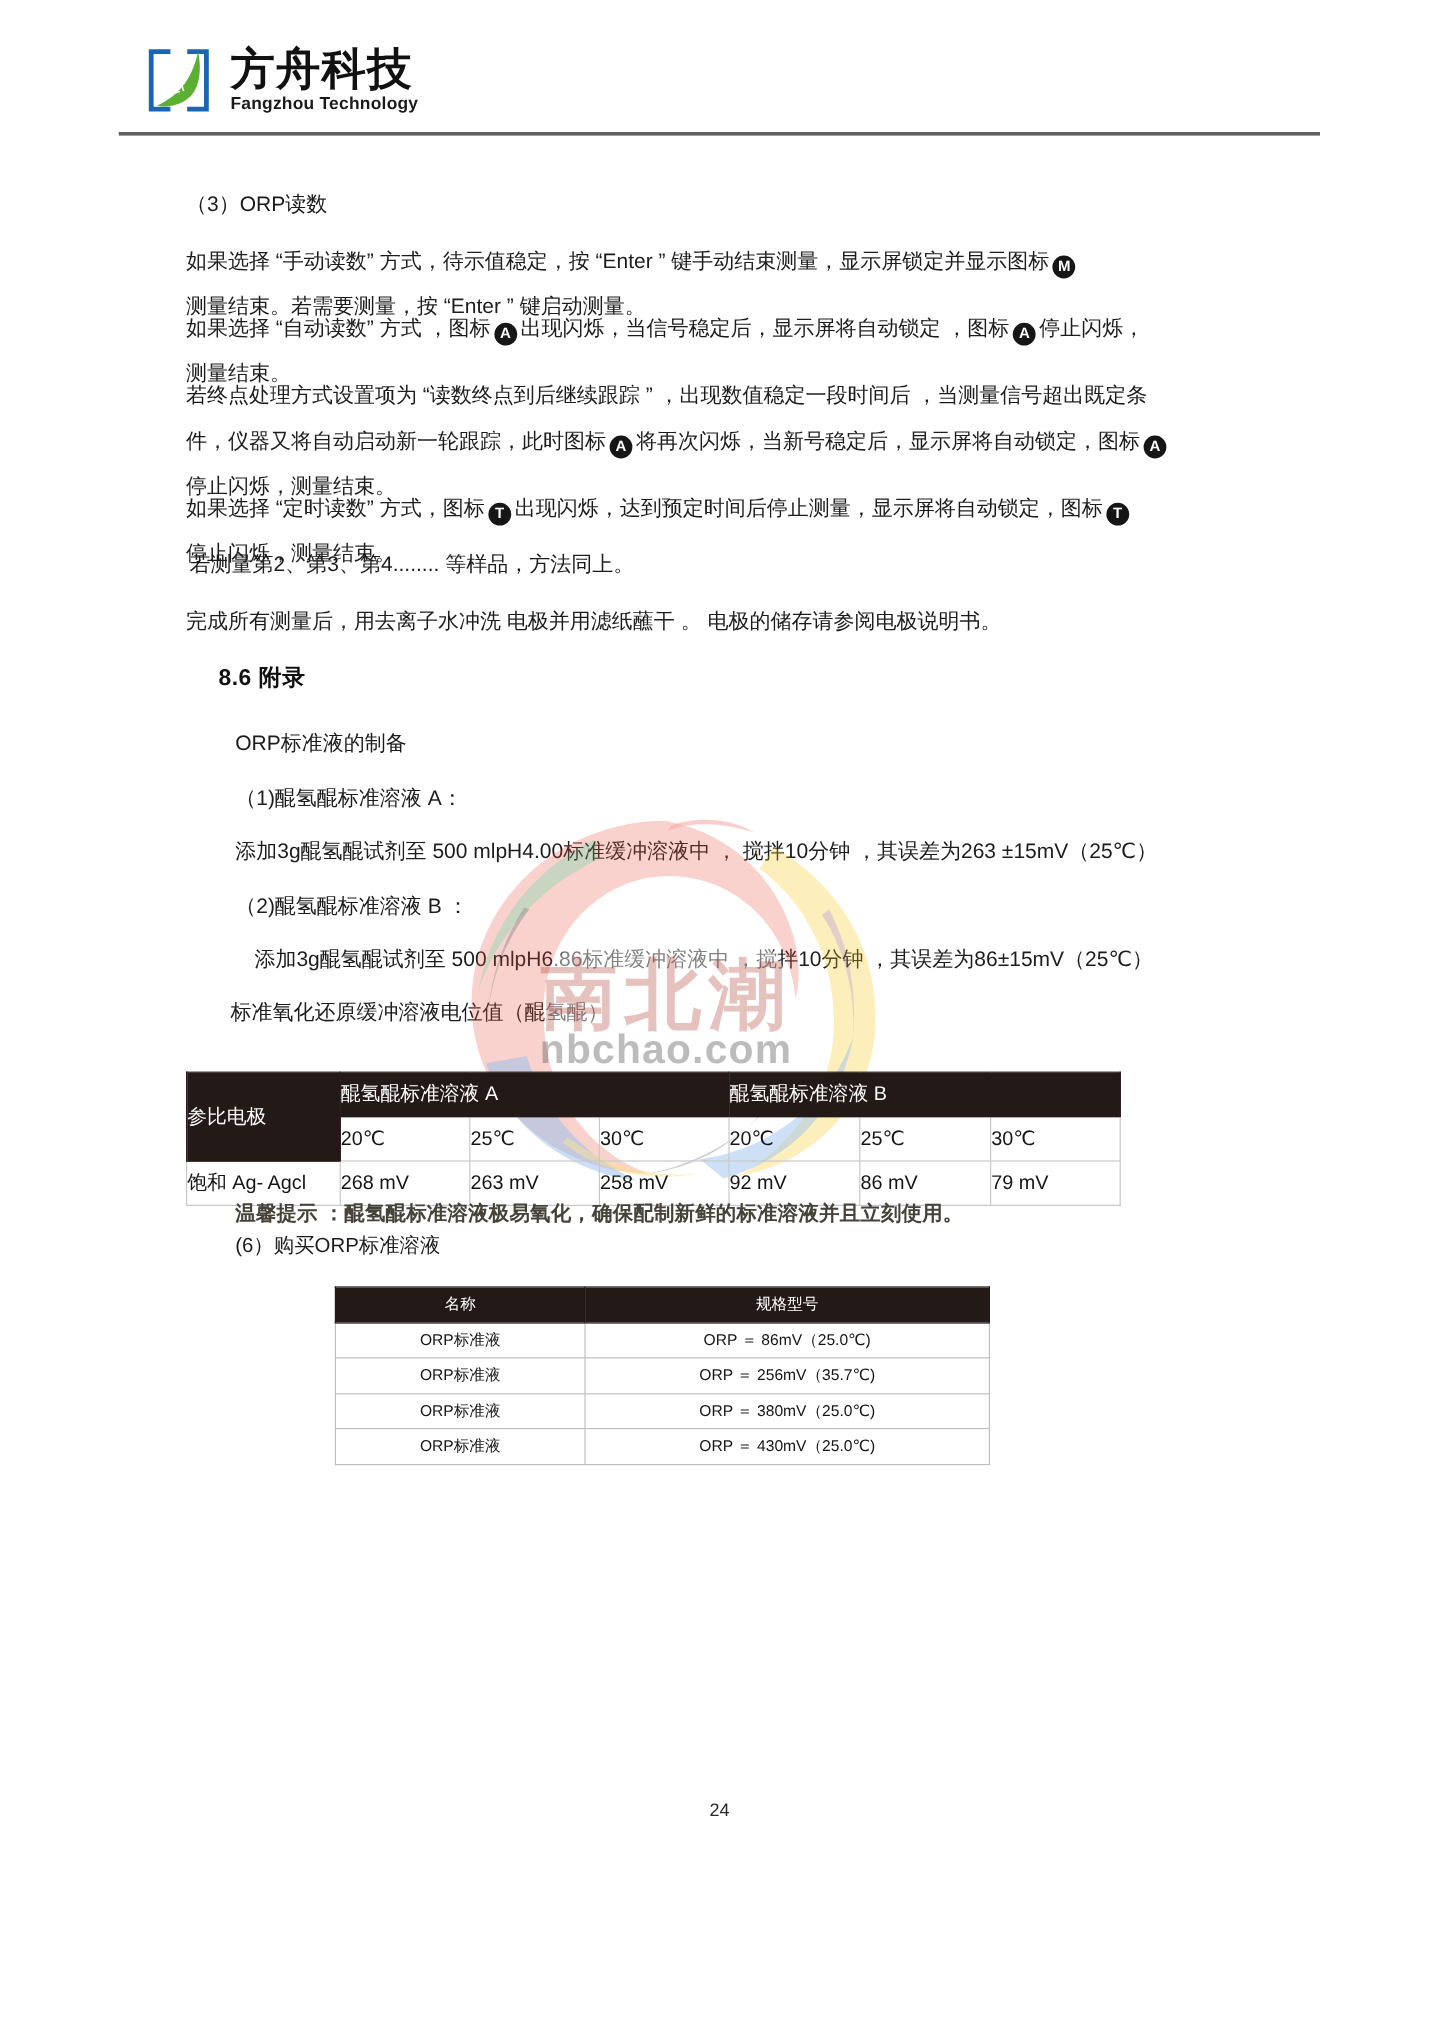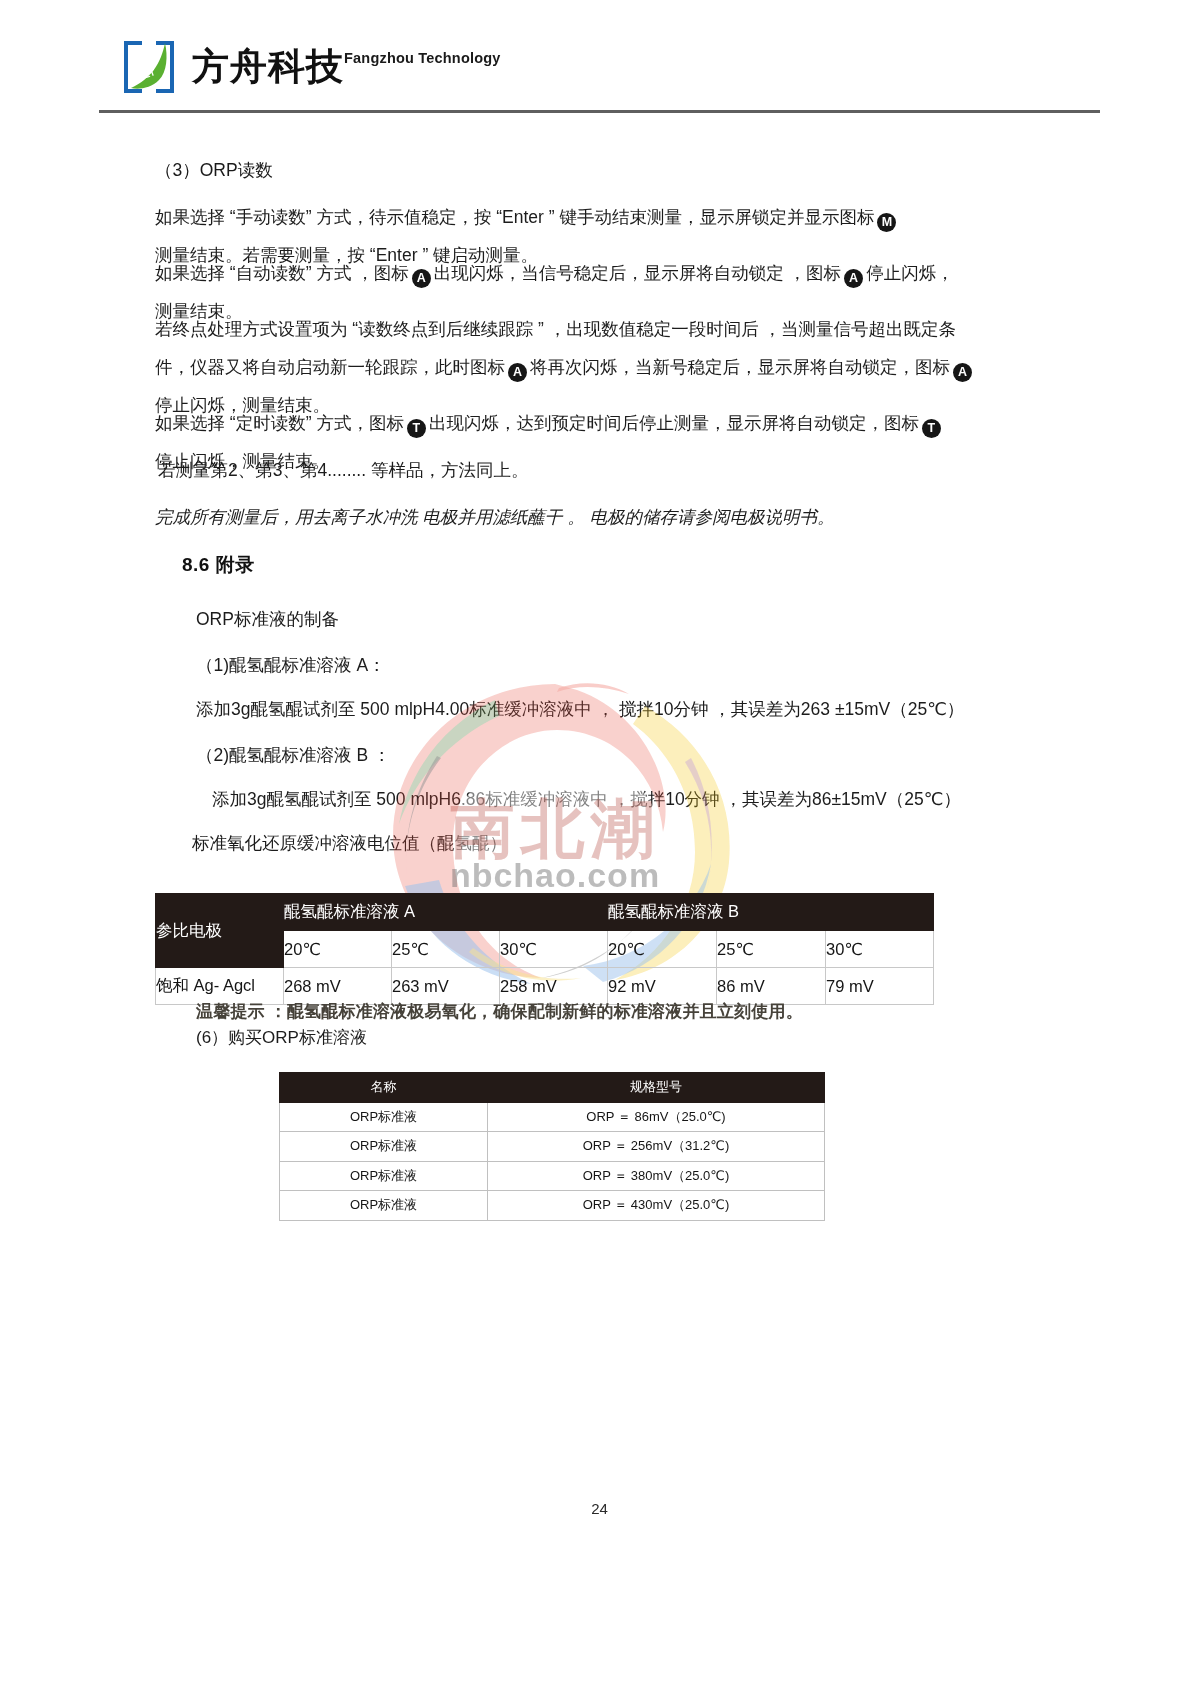--- a/index.html
+++ b/index.html
@@ -11,21 +11,21 @@
     position:relative;
     overflow:hidden;
     -webkit-font-smoothing:antialiased;
   }
   .page{position:relative;width:1199px;height:1697px;}
 
   
   .header{position:absolute;left:0;top:0;width:1199px;height:118px;}
   .logo-wrap{position:absolute;left:118px;top:36px;display:flex;align-items:center;}
   .logo-mark{position:relative;width:62px;height:62px;flex:0 0 auto;}
-  .logo-text{margin-left:12px;display:flex;flex-direction:row;justify-content:space-between;}
+  .logo-text{margin-left:12px;display:flex;flex-direction:column;justify-content:space-between;}
   .logo-cn{font-size:37px;font-weight:bold;letter-spacing:1px;color:#111;line-height:1.02;
            font-family:"DejaVu Sans","Liberation Sans",sans-serif;}
   .logo-en{font-size:14.5px;font-weight:bold;color:#1a1a1a;letter-spacing:.2px;margin-top:2px;}
   .header-rule{position:absolute;left:99px;top:110px;width:1001px;height:3px;background:#5f5f5f;}
 
   
   .content{position:absolute;left:0;top:118px;width:1199px;}
 
   .sec-label{position:absolute;left:155px;top:40px;font-size:17.5px;}
   .para{position:absolute;font-size:17.5px;line-height:38px;color:#1c1c1c;}
@@ -114,21 +114,21 @@
       <span>件，仪器又将自动启动新一轮跟踪，此时图标</span><span class="icon-circ">A</span><span>将再次闪烁，当新号稳定后，显示屏将自动锁定，图标</span><span class="icon-circ">A</span><br>
       <span>停止闪烁，测量结束。</span>
     </div>
 
     <div class="para" style="left:155px;top:286px;width:910px;">
       <span>如果选择 “定时读数” 方式，图标</span><span class="icon-circ">T</span><span>出现闪烁，达到预定时间后停止测量，显示屏将自动锁定，图标</span><span class="icon-circ">T</span><br>
       <span>停止闪烁，测量结束。</span>
     </div>
 
     <div class="para" style="left:158px;top:333px;">若测量第2、第3、第4........ 等样品，方法同上。</div>
-    <div class="para" style="left:155px;top:380px;font-style:italic;">完成所有测量后，用去离子水冲洗 电极并用滤纸蘸干 。 电极的储存请参阅电极说明书。</div>
+    <div class="para" style="left:155px;top:380px;">完成所有测量后，用去离子水冲洗 电极并用滤纸蘸干 。 电极的储存请参阅电极说明书。</div>
 
     <h2 class="section">8.6  附录</h2>
 
     <div class="para" style="left:196px;top:482px;">ORP标准液的制备</div>
     <div class="para" style="left:196px;top:528px;">（1)醌氢醌标准溶液 A：</div>
     <div class="para" style="left:196px;top:572px;">添加3g醌氢醌试剂至 500 mlpH4.00标准缓冲溶液中 ， 搅拌10分钟 ，其误差为263 ±15mV（25℃）</div>
     <div class="para" style="left:196px;top:618px;">（2)醌氢醌标准溶液 B ：</div>
     <div class="para" style="left:212px;top:662px;">添加3g醌氢醌试剂至 500 mlpH6.86标准缓冲溶液中 ，搅拌10分钟 ，其误差为86±15mV（25℃）</div>
     <div class="para" style="left:192px;top:706px;">标准氧化还原缓冲溶液电位值（醌氢醌）</div>
   </div>
@@ -204,21 +204,21 @@
         <th>规格型号</th>
       </tr>
     </thead>
     <tbody>
       <tr>
         <td>ORP标准液</td>
         <td>ORP ＝ 86mV（25.0℃)</td>
       </tr>
       <tr>
         <td>ORP标准液</td>
-        <td>ORP ＝ 256mV（31.2℃)</td>
+        <td>ORP ＝ 256mV（35.7℃)</td>
       </tr>
       <tr>
         <td>ORP标准液</td>
         <td>ORP ＝ 380mV（25.0℃)</td>
       </tr>
       <tr>
         <td>ORP标准液</td>
         <td>ORP ＝ 430mV（25.0℃)</td>
       </tr>
     </tbody>

